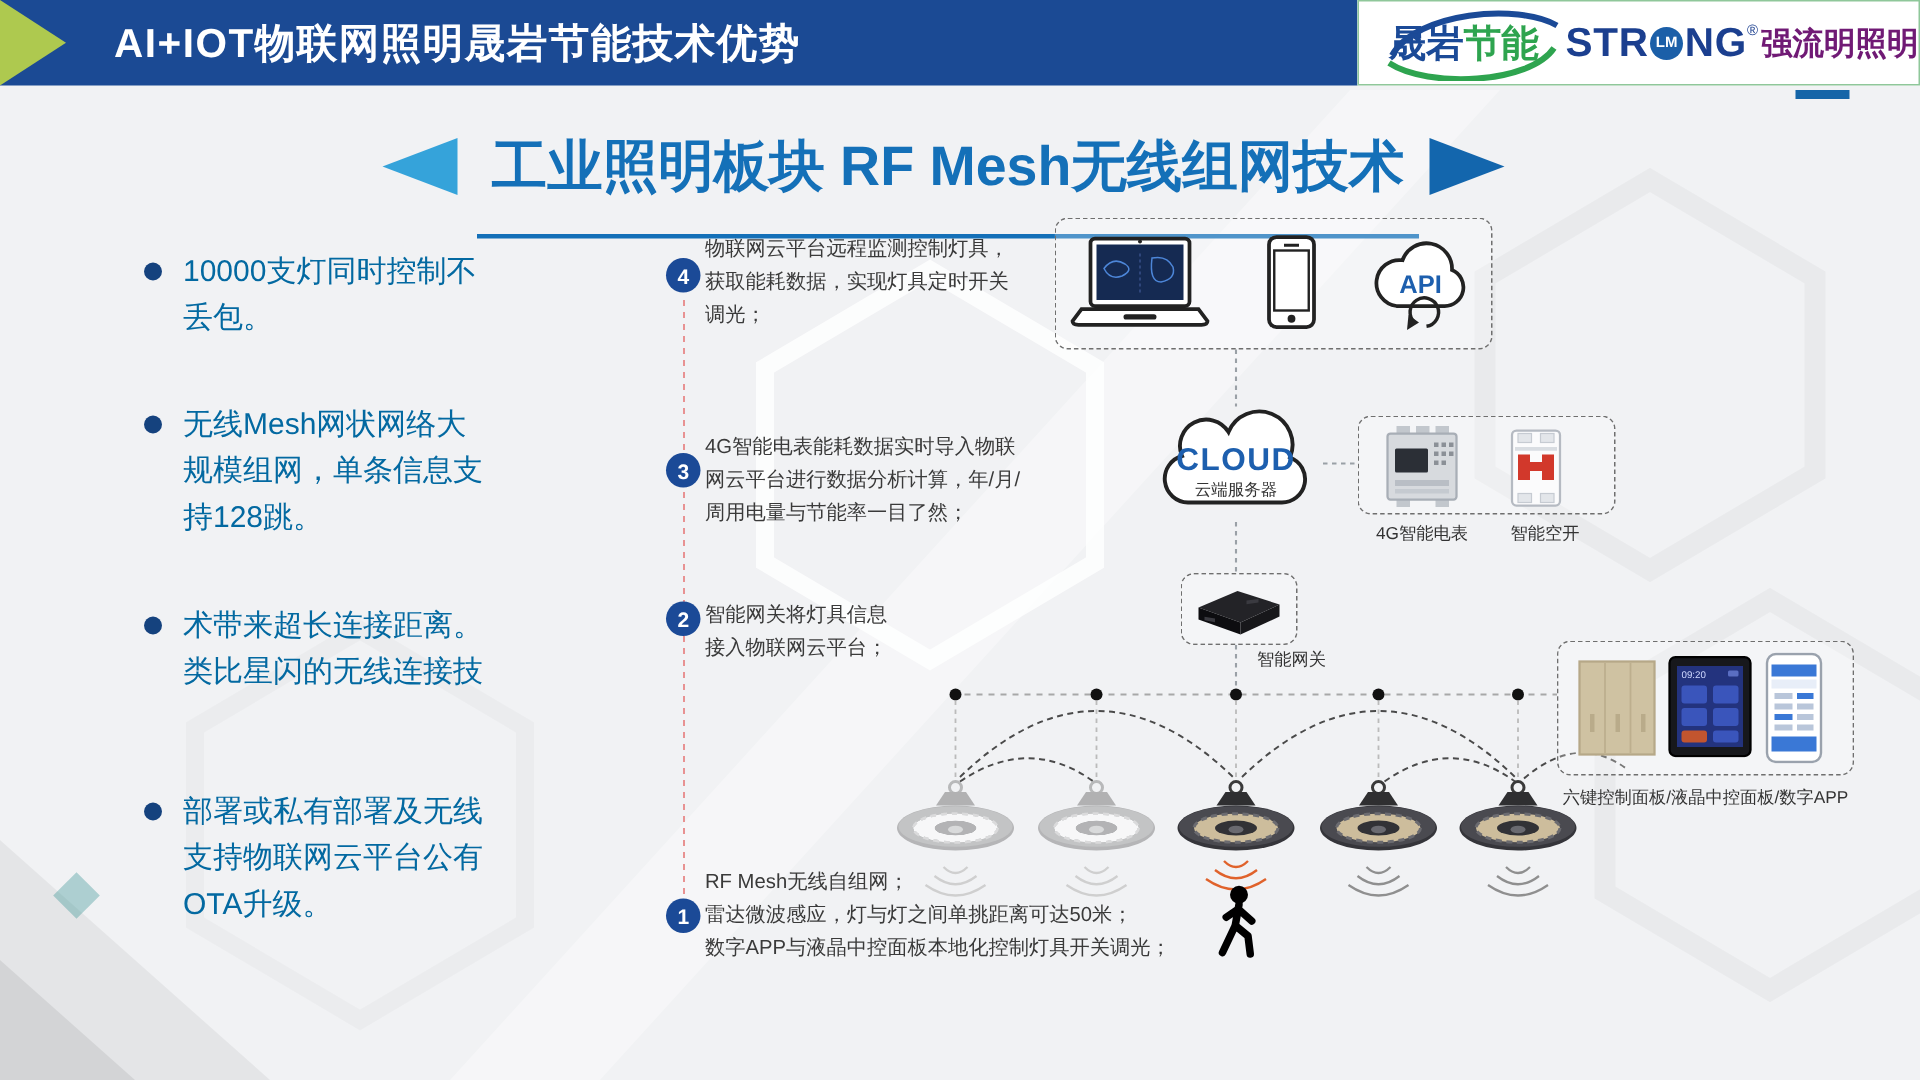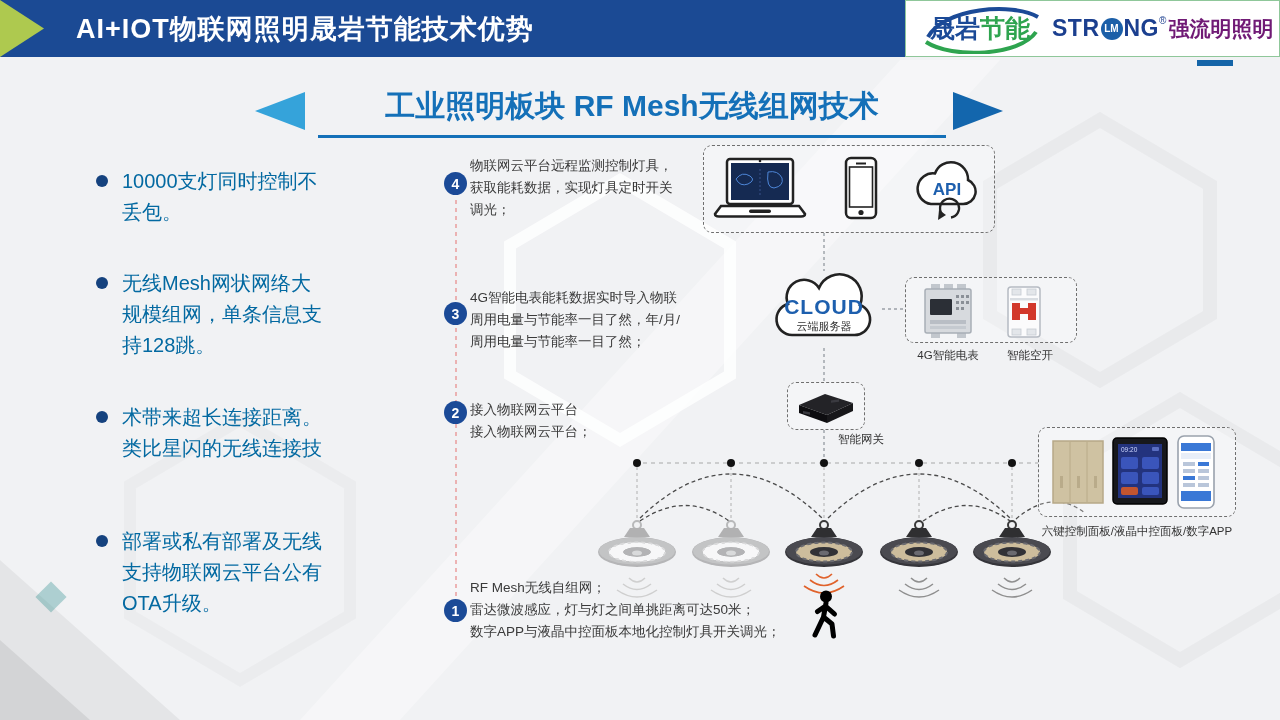--- a/index.html
+++ b/index.html
@@ -14,34 +14,34 @@
     clip-path:polygon(0 0,100% 50%,0 100%);}
   #header-title{left:76px;top:11px;color:#ffffff;font-size:27px;font-weight:bold;letter-spacing:1px;}
   #logo-box{left:905px;top:0;width:375px;height:57px;background:#ffffff;border:1px solid #8fc79a;
     display:flex;align-items:center;padding-left:10px;}
   #logo-underline{left:1197px;top:60px;width:36px;height:6px;background:#1565a8;}
   .sy-wrap{position:relative;width:128px;height:50px;display:flex;align-items:center;justify-content:center;}
   .sy-text{position:relative;font-size:25px;font-weight:bold;white-space:nowrap;z-index:2;}
   .sy-blue{color:#1b4a97;}
   .sy-green{color:#2ea44f;}
   .strong-wrap{display:flex;align-items:center;margin-left:8px;white-space:nowrap;}
-  .strong-text{color:#1b3f8f;font-size:23px;font-weight:bold;letter-spacing:0.5px;}
+  .strong-text{color:#1b3f8f;font-size:27px;font-weight:bold;letter-spacing:0.5px;}
   .lm-circle{display:inline-flex;align-items:center;justify-content:center;width:22px;height:22px;
     border-radius:50%;background:#1b5fa8;color:#fff;font-size:10px;font-weight:bold;margin:0 1px;}
   .reg-mark{color:#1b3f8f;font-size:10px;vertical-align:top;position:relative;top:-8px;}
   .strong-cn{color:#701a75;font-size:21px;font-weight:bold;margin-left:2px;}
 
   
   #subtitle-row{left:0;top:86px;width:1280px;height:46px;}
   .tri-left{left:255px;top:6px;width:0;height:0;border-top:19px solid transparent;
     border-bottom:19px solid transparent;border-right:50px solid #35a3da;}
   .tri-right{left:953px;top:6px;width:0;height:0;border-top:19px solid transparent;
     border-bottom:19px solid transparent;border-left:50px solid #1366ad;}
-  #subtitle-text{left:318px;top:0px;width:628px;text-align:center;color:#1470b8;font-size:30px;
-    font-weight:bold;border-bottom:3px solid #1470b8;padding-bottom:8px;white-space:nowrap;}
+  #subtitle-text{left:318px;top:0px;width:628px;text-align:center;color:#1470b8;font-size:37px;
+    font-weight:bold;border-bottom:3px solid #1470b8;padding-bottom:20px;white-space:nowrap;}
 
   
   .bullet-dot{width:12px;height:12px;border-radius:50%;background:#15427e;left:96px;}
   .bullet-text{left:122px;width:270px;color:#0369a1;font-size:20px;line-height:31px;}
 
   
   .step-circle{width:23px;height:23px;border-radius:50%;background:#1b4a97;color:#fff;
     font-size:14px;font-weight:bold;display:flex;align-items:center;justify-content:center;left:444px;}
   .step-text{left:470px;color:#3a3a3a;font-size:13.5px;line-height:22px;}
 
@@ -178,27 +178,27 @@
   <div class="abs step-circle" style="top:172px;">4</div>
   <div class="abs step-text" style="top:155px;width:235px;">
     <div>物联网云平台远程监测控制灯具，</div>
     <div>获取能耗数据，实现灯具定时开关</div>
     <div>调光；</div>
   </div>
 
   <div class="abs step-circle" style="top:302px;">3</div>
   <div class="abs step-text" style="top:287px;width:240px;">
     <div>4G智能电表能耗数据实时导入物联</div>
-    <div>周用电量与节能率一目了然，年/月/</div>
+    <div>网云平台进行数据分析计算，年/月/</div>
     <div>周用电量与节能率一目了然；</div>
   </div>
 
   <div class="abs step-circle" style="top:401px;">2</div>
   <div class="abs step-text" style="top:399px;width:235px;">
-    <div>接入物联网云平台</div>
+    <div>智能网关将灯具信息</div>
     <div>接入物联网云平台；</div>
   </div>
 
   <div class="abs step-circle" style="top:599px;">1</div>
   <div class="abs step-text" style="top:577px;width:330px;">
     <div>RF Mesh无线自组网；</div>
     <div>雷达微波感应，灯与灯之间单挑距离可达50米；</div>
     <div>数字APP与液晶中控面板本地化控制灯具开关调光；</div>
   </div>
 

